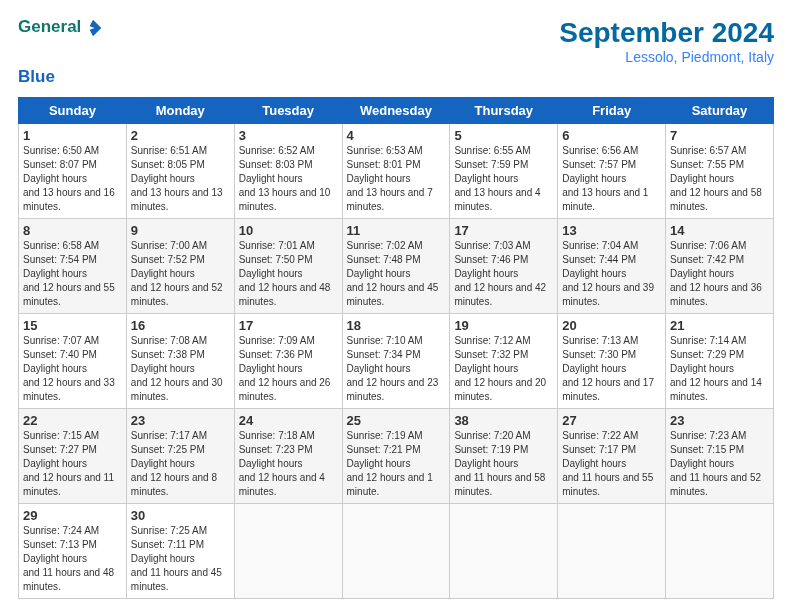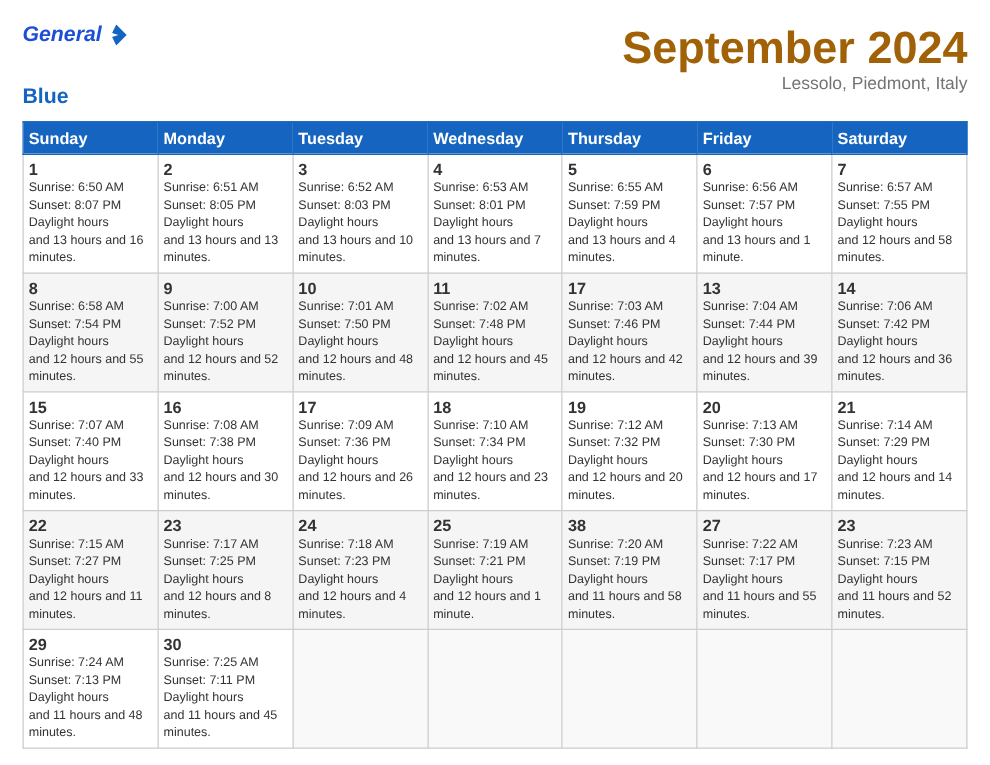--- a/index.html
+++ b/index.html
@@ -26,42 +26,42 @@
     }
     .logo-icon {
       width: 22px;
       height: 22px;
       margin-left: 2px;
     }
     .title-block {
       text-align: right;
     }
     .calendar-title {
-      font-size: 36px;
+      font-size: 28px;
       font-weight: bold;
-      color: #a16207;
+      color: #0369a1;
       line-height: 1.1;
       margin-left: 15px;
     }
     .calendar-subtitle {
       font-size: 14px;
-      color: #737373;
+      color: #3b82f6;
     }
     table {
       width: 100%;
       border-collapse: collapse;
       table-layout: fixed;
     }
     thead tr th {
       background-color: #1565c0;
       color: #fff;
       font-size: 13px;
       font-weight: bold;
       padding: 5px 4px;
-      text-align: left;
+      text-align: center;
       border: 1px solid #1565c0;
     }
     tbody tr td {
       vertical-align: top;
       padding: 4px 4px;
       border: 1px solid #ccc;
       font-size: 9.5px;
       color: #333;
       height: 78px;
       background: #fff;
@@ -85,21 +85,21 @@
     }
   </style>
 </head>
 <body>
 
 <div class="page">
   <div class="header-row">
     <div class="logo">
       <div>
         <div style="font-size:17px;font-weight:bold;color:#333;line-height:1.1;">
-          <span style="color:#1d4ed8;font-style:italic;">General</span><svg class="logo-icon" viewBox="0 0 24 24" style="display:inline-block;vertical-align:middle;width:20px;height:20px;">
+          <span style="color:#0f766e;">General</span><svg class="logo-icon" viewBox="0 0 24 24" style="display:inline-block;vertical-align:middle;width:20px;height:20px;">
               <polygon points="12,2 22,12 12,22 8,14 14,12 8,10" fill="#1565c0"></polygon>
             </svg>
         </div>
         <div style="font-size:17px;font-weight:bold;color:#1565c0;line-height:1.1;margin-top:30px;">Blue</div>
       </div>
     </div>
     <div class="title-block">
       <div class="calendar-title">September 2024</div>
       <div class="calendar-subtitle">Lessolo, Piedmont, Italy</div>
     </div>

